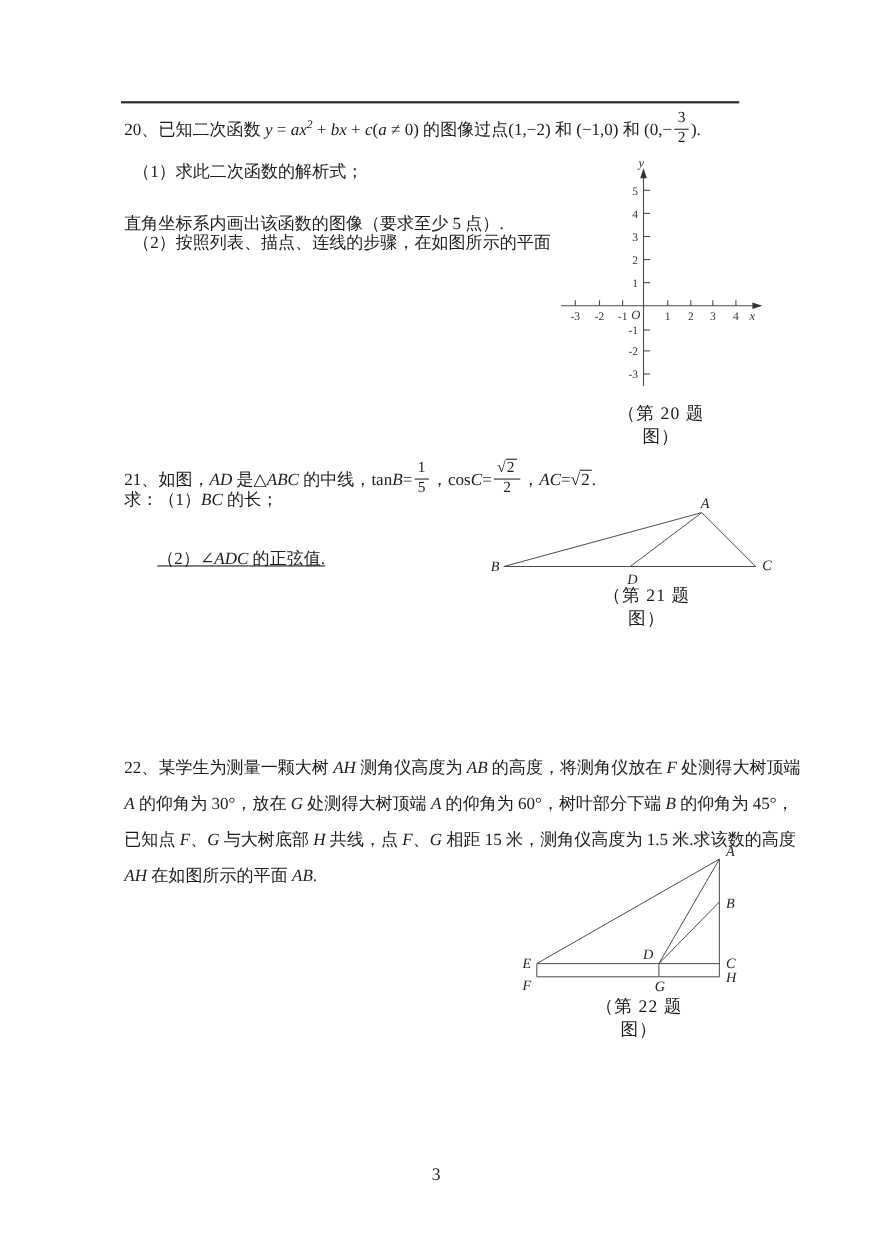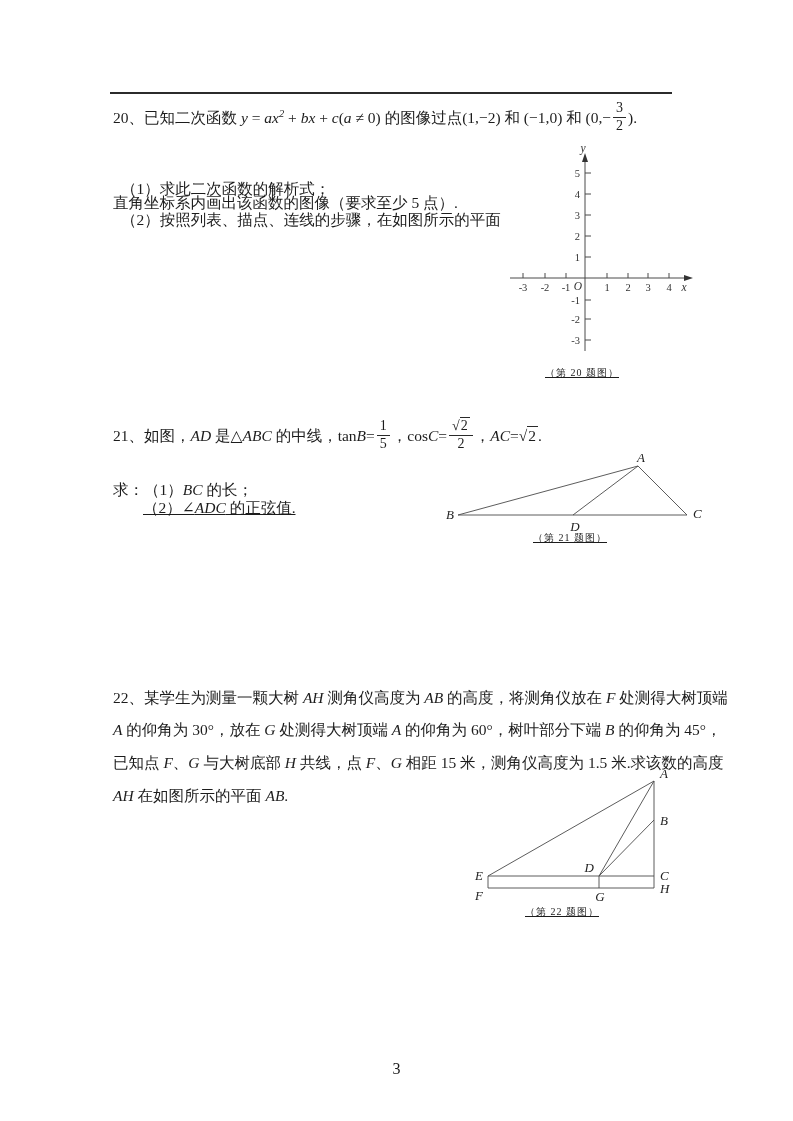--- a/index.html
+++ b/index.html
@@ -13,37 +13,37 @@
   .m{font-family:"Liberation Serif","DejaVu Serif",serif;font-style:italic;}
   .n{font-family:"Liberation Serif","DejaVu Serif",serif;font-style:normal;}
   .sup{font-size:10.5px;vertical-align:6px;font-style:italic;}
   .frac{display:inline-block;vertical-align:middle;text-align:center;
         line-height:1.05;font-size:14px;margin:0 2px;transform:translateY(-2px);}
   .fnum{display:block;border-bottom:1px solid #2a2a2a;padding:0 3px 1px 3px;}
   .fden{display:block;padding-top:1px;}
   .rad{font-style:normal;}
   .bar{border-top:1px solid #2a2a2a;padding:0 2px 0 1px;font-style:normal;}
   .toprule{position:absolute;left:110px;top:92px;width:562px;height:2px;background:#2b2b2b;}
-  .caption{position:absolute;font-size:10px;letter-spacing:1px;text-decoration:underline;}
+  .caption{position:absolute;text-align:center;font-size:16px;letter-spacing:1px;}
   .pageno{position:absolute;left:0;right:0;top:1060px;text-align:center;font-size:16px;}
   svg{position:absolute;overflow:visible;}
   svg line, svg polyline{stroke:#4a4a4a;stroke-width:1;fill:none;}
   svg .thin{stroke-width:0.9;}
   .ticklbl{font-family:"Liberation Serif","DejaVu Serif",serif;font-size:10.5px;fill:#333;}
   .axlbl{font-family:"Liberation Serif","DejaVu Serif",serif;font-style:italic;font-size:11.5px;fill:#333;}
   .flabel{font-family:"Liberation Serif","DejaVu Serif",serif;font-style:italic;font-size:13px;fill:#222;}
   svg polygon{fill:#333;}
 </style>
 </head>
 <body>
 
 <div class="toprule"></div>
 
 <div class="abs" style="left:113px;top:103px;"><span class="cn">20、已知二次函数 </span><span class="m">y</span><span class="n"> = </span><span class="m">ax</span><span class="sup">2</span><span class="n"> + </span><span class="m">bx</span><span class="n"> + </span><span class="m">c</span><span class="n">(</span><span class="m">a</span><span class="n"> ≠ 0)</span><span class="cn"> 的图像过点</span><span class="n">(1,−2)</span><span class="cn"> 和 </span><span class="n">(−1,0)</span><span class="cn"> 和 </span><span class="n">(0,−</span><span class="frac"><span class="fnum">3</span><span class="fden">2</span></span><span class="n">).</span></div>
-<div class="abs" style="left:121px;top:146px;margin-top:33px;">（1）求此二次函数的解析式；</div>
+<div class="abs" style="left:121px;top:146px;">（1）求此二次函数的解析式；</div>
 <div class="abs" style="left:121px;top:180px;margin-top:30px;">（2）按照列表、描点、连线的步骤，在如图所示的平面</div>
 <div class="abs" style="left:113px;top:193px;">直角坐标系内画出该函数的图像（要求至少 5 点）.</div>
 
 <svg style="left:505px;top:143px;" width="195" height="220" viewBox="0 0 195 220">
 
   <line x1="5" y1="135" x2="182" y2="135"></line>
   <polygon points="188,135 179,132 179,138"></polygon>
   <line x1="80" y1="208" x2="80" y2="16"></line>
   <polygon points="80,10 77,19 83,19"></polygon>
 
@@ -81,21 +81,21 @@
   <text class="ticklbl" x="75" y="180" text-anchor="end">-2</text>
   <text class="ticklbl" x="75" y="201" text-anchor="end">-3</text>
 
   <text class="axlbl" x="73" y="147" text-anchor="middle">O</text>
   <text class="axlbl" x="179" y="148" text-anchor="middle">x</text>
   <text class="axlbl" x="78" y="9" text-anchor="middle">y</text>
 </svg>
 <div class="caption" style="left:545px;top:366px;width:112px;">（第 20 题图）</div>
 
 <div class="abs" style="left:113px;top:421px;"><span class="cn">21、如图，</span><span class="m">AD</span><span class="cn"> 是△</span><span class="m">ABC</span><span class="cn"> 的中线，</span><span class="n">tan</span><span class="m">B</span><span class="n">=</span><span class="frac"><span class="fnum">1</span><span class="fden">5</span></span><span class="cn">，</span><span class="n">cos</span><span class="m">C</span><span class="n">=</span><span class="frac"><span class="fnum"><span class="rad">√</span><span class="bar">2</span></span><span class="fden">2</span></span><span class="cn">，</span><span class="m">AC</span><span class="n">=</span><span class="n"><span class="rad">√</span><span class="bar">2</span></span><span class="n">.</span></div>
-<div class="abs" style="left:113px;top:480px;"><span class="cn">求：（1）</span><span class="m">BC</span><span class="cn"> 的长；</span></div>
+<div class="abs" style="left:113px;top:444px;"><span class="cn">求：（1）</span><span class="m">BC</span><span class="cn"> 的长；</span></div>
 <div class="abs" style="left:143px;top:498px;text-decoration:underline;"><span class="cn">（2）∠</span><span class="m">ADC</span><span class="cn"> 的正弦值.</span></div>
 
 <svg style="left:442px;top:452px;" width="265" height="95" viewBox="0 0 265 95">
   <line class="thin" x1="16" y1="63" x2="245" y2="63"></line>
   <line class="thin" x1="16" y1="63" x2="196" y2="14"></line>
   <line class="thin" x1="196" y1="14" x2="245" y2="63"></line>
   <line class="thin" x1="196" y1="14" x2="131" y2="63"></line>
   <text class="flabel" x="12" y="67" text-anchor="end">B</text>
   <text class="flabel" x="199" y="10" text-anchor="middle">A</text>
   <text class="flabel" x="251" y="66" text-anchor="start">C</text>

